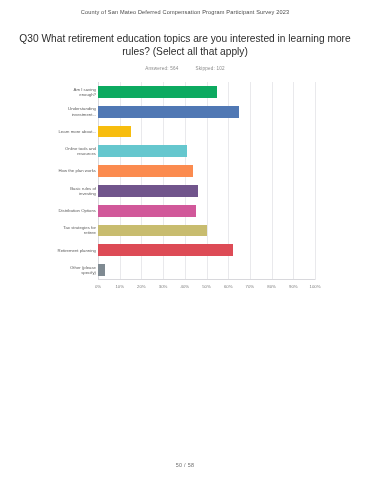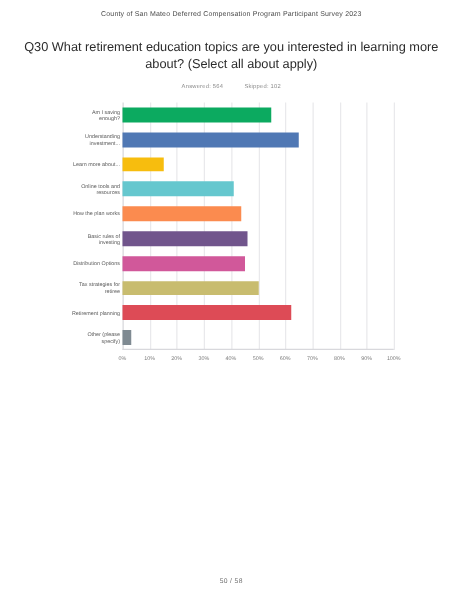--- a/index.html
+++ b/index.html
@@ -152,21 +152,21 @@
     letter-spacing: 0.3px;
   }
 </style>
 </head>
 <body>
 
 <div class="page">
 
   <div class="survey-header">County of San Mateo Deferred Compensation Program Participant Survey 2023</div>
 
-  <div class="question-title">Q30 What retirement education topics are you interested in learning more about? (Select all about apply)</div>
+  <div class="question-title">Q30 What retirement education topics are you interested in learning more rules? (Select all that apply)</div>
 
   <div class="meta-row">
     <span>Answered: 564</span>
     <span class="meta-gap"></span>
     <span>Skipped: 102</span>
   </div>
 
   <div class="chart-wrap">
     <div class="chart-inner">
       <div class="cat-labels" id="cat-labels">

